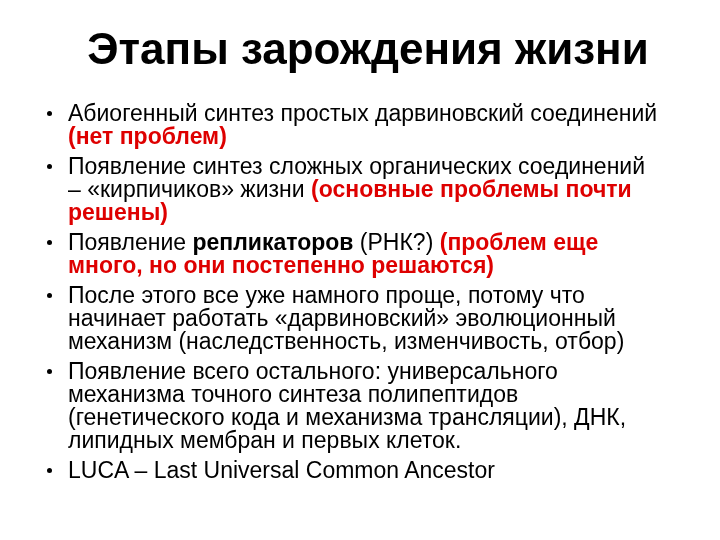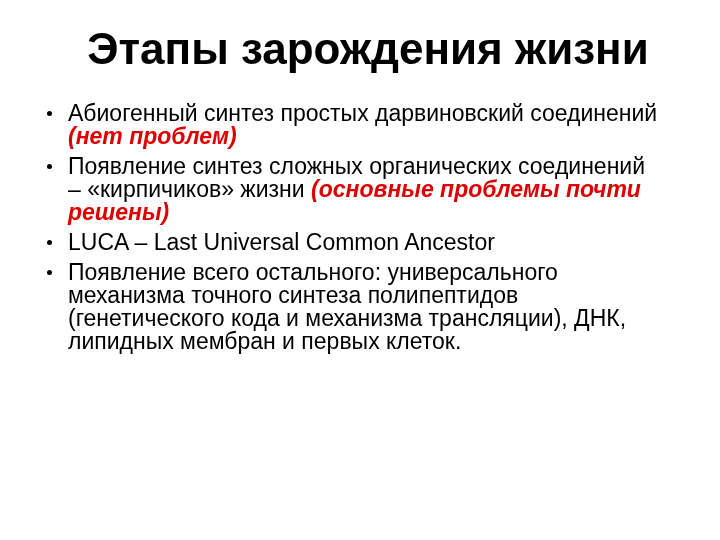--- a/index.html
+++ b/index.html
@@ -54,27 +54,28 @@
     height: 5px;
     border-radius: 50%;
     background: var(--text, #000000);
   }
   .seg-bold {
     font-weight: bold;
   }
   .seg-red {
     color: var(--accent-red, #dd0000);
     font-weight: bold;
-    font-style: italic;
   }
 </style>
 </head>
 <body>
 
 <div class="slide">
   <h1 class="title">Этапы зарождения жизни</h1>
   <ul class="bullets">
       <li><span class="dot"></span><span><span>Абиогенный синтез простых дарвиновский соединений </span><span class="seg-red">(нет проблем)</span></span></li>
       <li><span class="dot"></span><span><span>Появление синтез сложных органических соединений – «кирпичиков» жизни </span><span class="seg-red">(основные проблемы почти решены)</span></span></li>
+      <li><span class="dot"></span><span><span>Появление </span><span class="seg-bold">репликаторов</span><span> (РНК?) </span><span class="seg-red">(проблем еще много, но они постепенно решаются)</span></span></li>
+      <li><span class="dot"></span><span><span>После этого все уже намного проще, потому что начинает работать «дарвиновский» эволюционный механизм (наследственность, изменчивость, отбор)</span></span></li>
+      <li><span class="dot"></span><span><span>Появление всего остального: универсального механизма точного синтеза полипептидов (генетического кода и механизма трансляции), ДНК, липидных мембран и первых клеток.</span></span></li>
       <li><span class="dot"></span><span><span>LUCA – Last Universal Common Ancestor</span></span></li>
-      <li><span class="dot"></span><span><span>Появление всего остального: универсального механизма точного синтеза полипептидов (генетического кода и механизма трансляции), ДНК, липидных мембран и первых клеток.</span></span></li>
     </ul>
 </div>
 
 </body></html>

